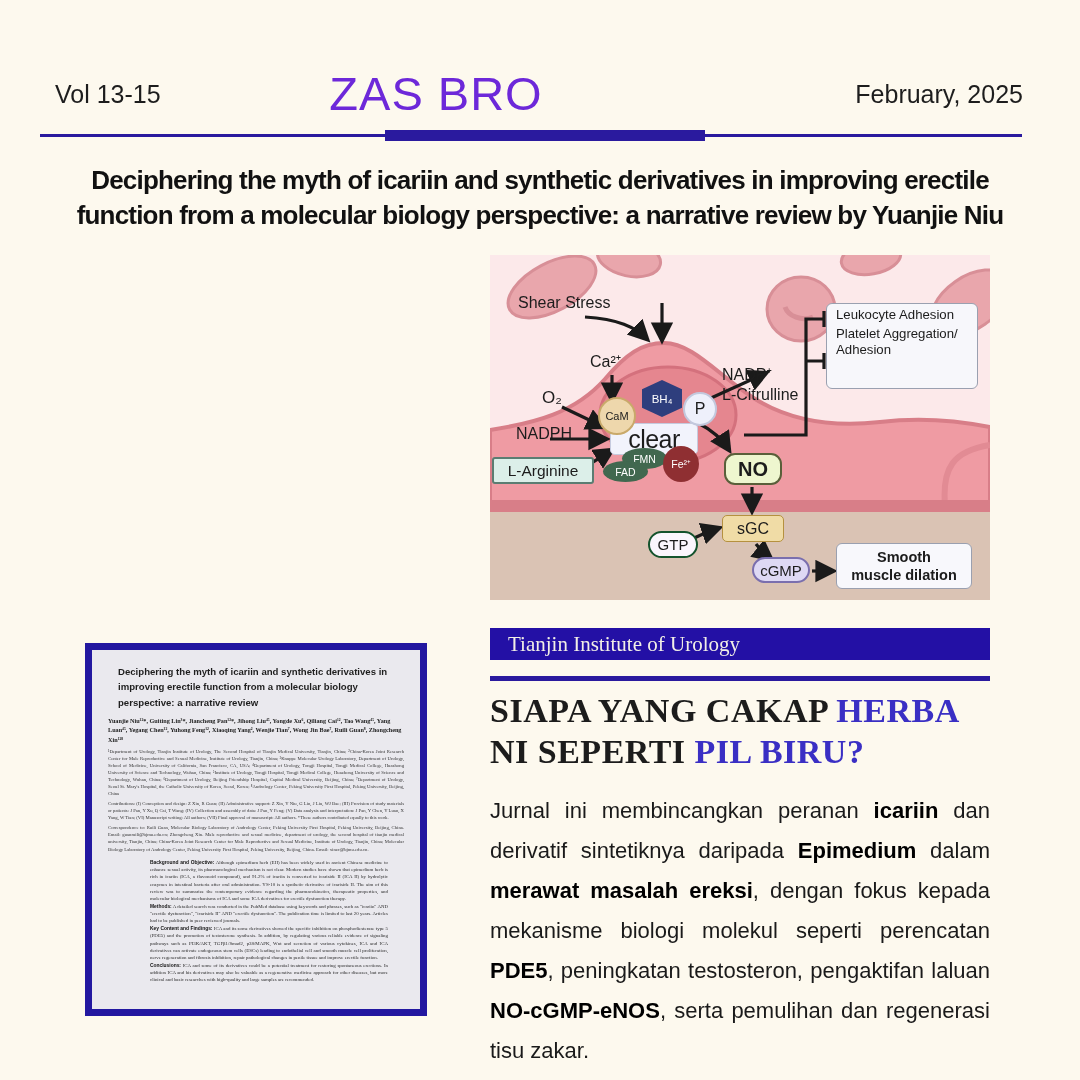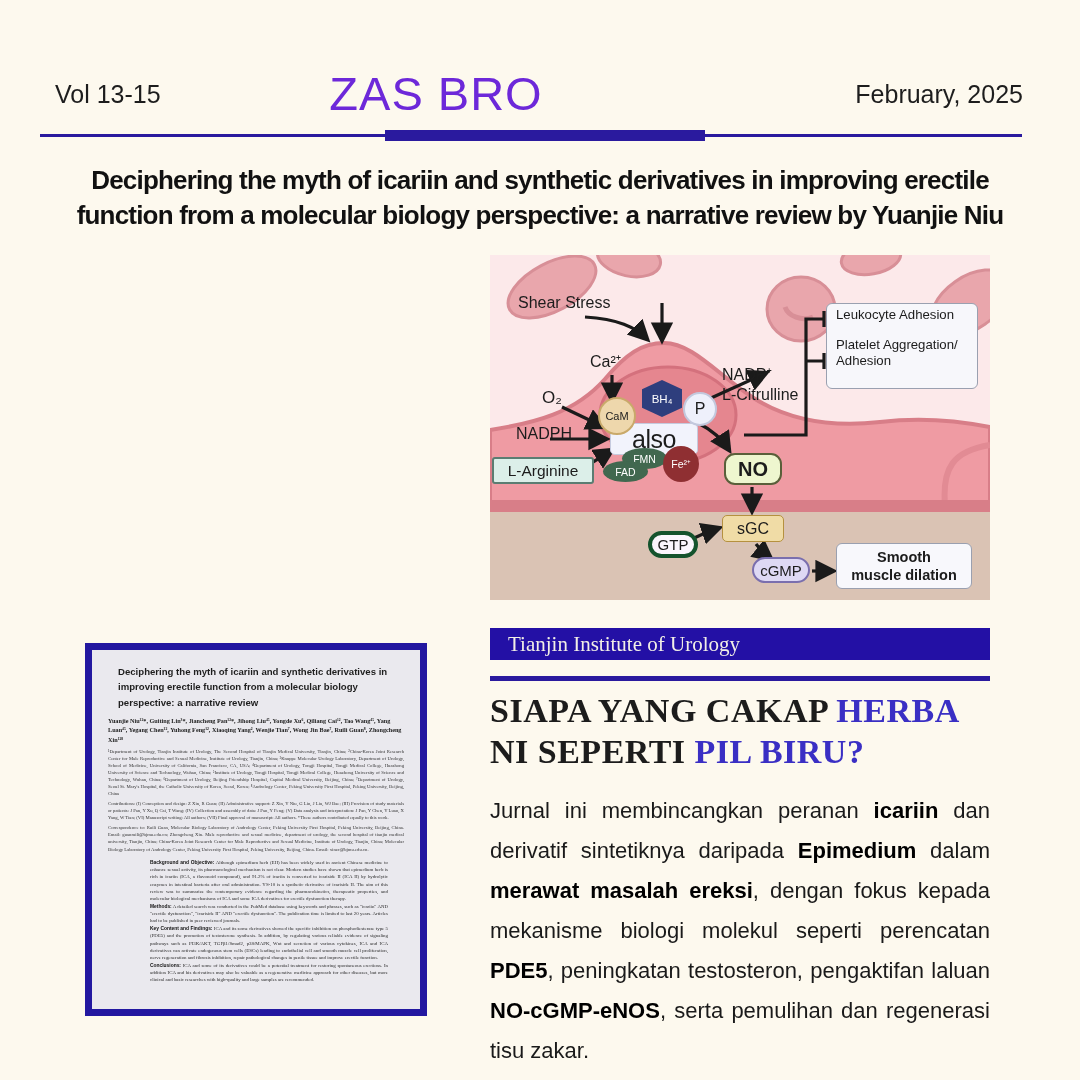--- a/index.html
+++ b/index.html
@@ -51,22 +51,22 @@
   .d-p{left:193px;top:137px;width:34px;height:34px;background:#eef0fb;border:2px solid #c3c8dd;border-radius:50%;font-size:16px;}
   .d-enos{left:120px;top:168px;width:88px;height:32px;background:#f2f3fc;border:1.5px solid #c6cade;border-radius:5px;
     font-size:25px;letter-spacing:-0.5px;}
   .d-fmn{left:132px;top:193px;width:45px;height:21px;background:#41684f;color:#fff;border-radius:50%;font-size:10.5px;}
   .d-fad{left:113px;top:206px;width:45px;height:21px;background:#41684f;color:#fff;border-radius:50%;font-size:10.5px;}
   .d-fe2{left:173px;top:191px;width:36px;height:36px;background:#8f2f32;color:#fff;border-radius:50%;font-size:10.5px;}
   .d-no{left:234px;top:198px;width:58px;height:32px;background:#eef6cf;border:2px solid #5a5f3a;border-radius:11px;
     font-size:20px;font-weight:bold;}
   .d-leuko{left:336px;top:48px;width:152px;height:86px;background:#f7f7fb;border:1.5px solid #9aa0b0;border-radius:6px;
     padding:3px 9px;box-sizing:border-box;font-size:13.2px;color:#1c1c1c;line-height:1.25;}
-  .d-leuko .item2{margin-top:13px;white-space:pre-line;}
-  .d-gtp{left:158px;top:276px;width:50px;height:27px;background:#faf6fd;border:4px solid #14532d;border-radius:14px;font-size:15px;}
+  .d-leuko .item2{margin-top:2px;white-space:pre-line;}
+  .d-gtp{left:158px;top:276px;width:50px;height:27px;background:#faf6fd;border:2px solid #14532d;border-radius:14px;font-size:15px;}
   .d-sgc{left:232px;top:260px;width:62px;height:27px;background:#f0dca6;border:1.5px solid #b5913f;border-radius:5px;font-size:16px;}
   .d-cgmp{left:262px;top:302px;width:58px;height:26px;background:#ded9f4;border:2px solid #7a6fae;border-radius:13px;font-size:15px;}
   .d-smooth{left:346px;top:288px;width:136px;height:46px;background:#f8f8fc;border:1.5px solid #9aa0b0;border-radius:6px;
     font-size:14.5px;font-weight:bold;text-align:center;white-space:pre-line;line-height:1.25;}
 
   
   .banner{position:absolute;left:490px;top:628px;width:500px;height:32px;background:#2310a5;color:#f2efe6;
     font-family:"Liberation Serif",serif;font-size:21px;display:flex;align-items:center;padding-left:18px;box-sizing:border-box;}
   .sec-line{position:absolute;left:490px;top:676px;width:500px;height:5px;background:#2a1a9e;}
   .sec-heading{position:absolute;left:490px;top:690px;width:505px;font-family:"Liberation Serif",serif;
@@ -145,21 +145,21 @@
     </svg>
 
     <div class="dlabel d-shear">Shear Stress</div>
     <div class="dlabel d-ca">Ca²⁺</div>
     <div class="dlabel d-o2">O₂</div>
     <div class="dlabel d-nadph">NADPH</div>
     <div class="dlabel d-nadpc">NADP⁺
 L-Citrulline</div>
     <div class="dbox d-larg">L-Arginine</div>
     <div class="dbox d-bh4">BH₄</div>
-    <div class="dbox d-enos">also</div>
+    <div class="dbox d-enos">clear</div>
     <div class="dbox d-cam">CaM</div>
     <div class="dbox d-p">P</div>
     <div class="dbox d-fmn">FMN</div>
     <div class="dbox d-fad">FAD</div>
     <div class="dbox d-fe2">Fe²⁺</div>
     <div class="dbox d-no">NO</div>
     <div class="d-leuko dbox" style="display:block">
       <div>Leukocyte Adhesion</div>
       <div class="item2">Platelet Aggregation/
 Adhesion</div>

